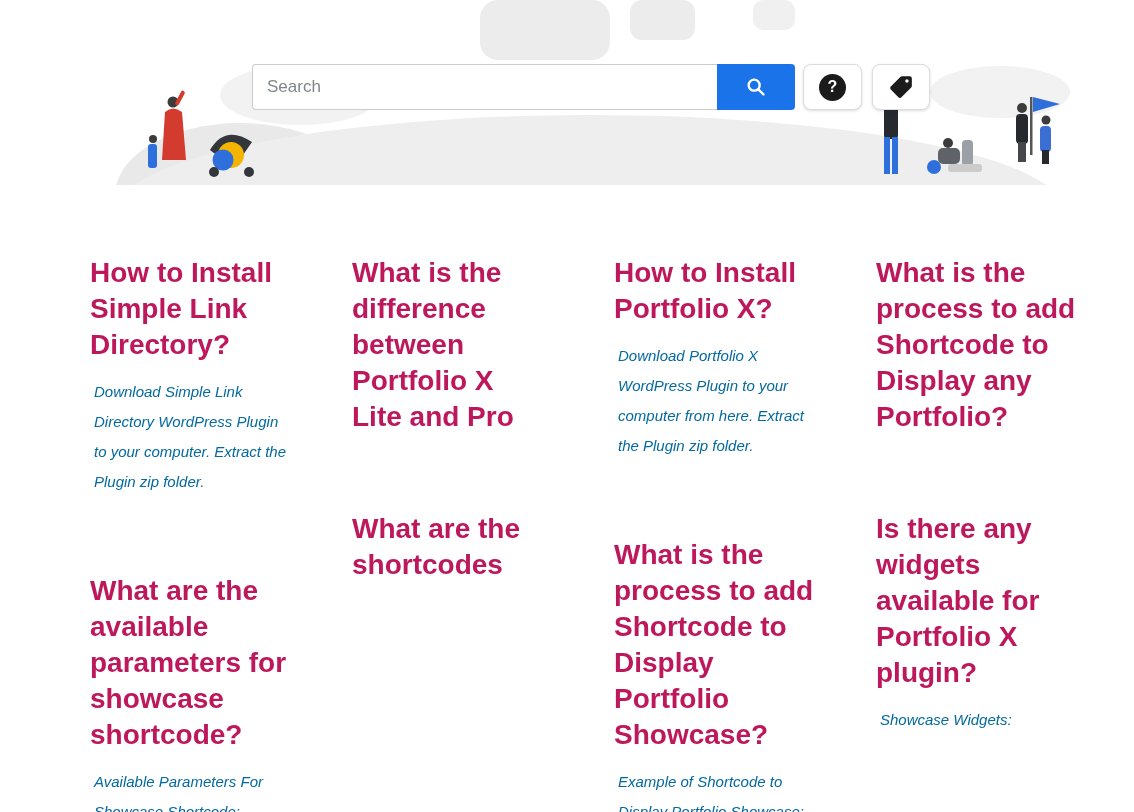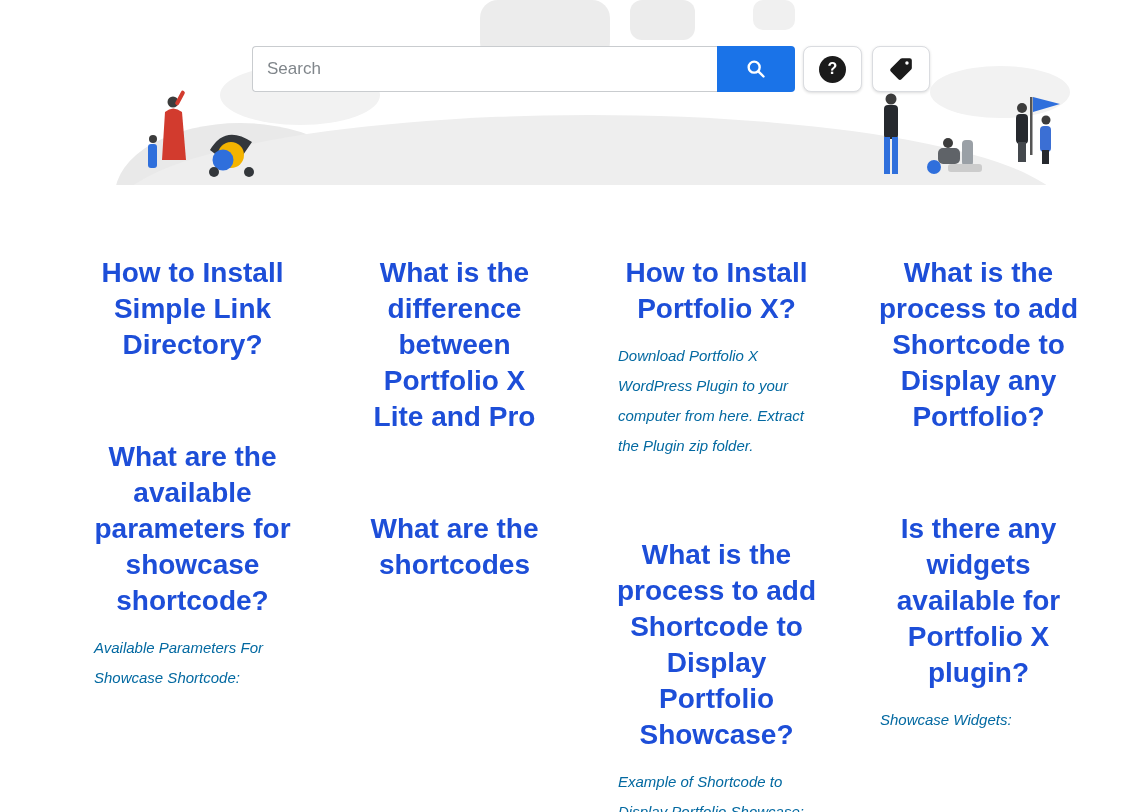--- a/index.html
+++ b/index.html
@@ -15,21 +15,21 @@
   .hero {
     position: relative;
     width: 1134px; height: 185px;
   }
   .hero-art {
     position: absolute; left: 0; top: 0;
     width: 1134px; height: 185px;
     pointer-events: none;
   }
   .search-bar {
-    position: absolute; left: 252px; top: 46px;
+    position: absolute; left: 252px; top: 64px;
     display: flex; align-items: stretch; height: 46px;
   }
   .search-input {
     width: 465px; height: 46px;
     border: 1px solid #c9cccf; border-right: none;
     border-radius: 4px 0 0 4px;
     padding: 0 14px;
     font-family: "Liberation Sans", sans-serif;
     font-size: 17px; color: #202124;
     outline: none; background: #fff;
@@ -67,24 +67,23 @@
     grid-template-columns: repeat(4, 205px);
     column-gap: 57px;
     padding-left: 90px;
     margin-top: 70px;
   }
   .faq-item + .faq-item { margin-top: 76px; }
   .faq-q {
     margin: 0 0 14px 0;
     font-size: 28px; line-height: 36px;
     font-weight: 700;
-    color: #1d4ed8;
+    color: #be185d;
     white-space: pre-line;
     cursor: pointer;
-    text-align: center;
   }
   .faq-a {
     margin: 4px;
     font-size: 15px; line-height: 30px;
     color: #0369a1;
     white-space: pre-line;
     font-style: italic;
   }
 </style>
 </head>
@@ -155,20 +154,21 @@
   </div>
 </div>
 
 <div class="faq-grid">
 
   <div class="faq-col">
     <div class="faq-item">
       <h3 class="faq-q">How to Install
 Simple Link
 Directory?</h3>
+      <p class="faq-a">Download Simple Link Directory WordPress Plugin to your computer. Extract the Plugin zip folder.</p>
     </div>
     <div class="faq-item">
       <h3 class="faq-q">What are the
 available
 parameters for
 showcase
 shortcode?</h3>
       <p class="faq-a">Available Parameters For Showcase Shortcode:</p>
     </div>
   </div>

